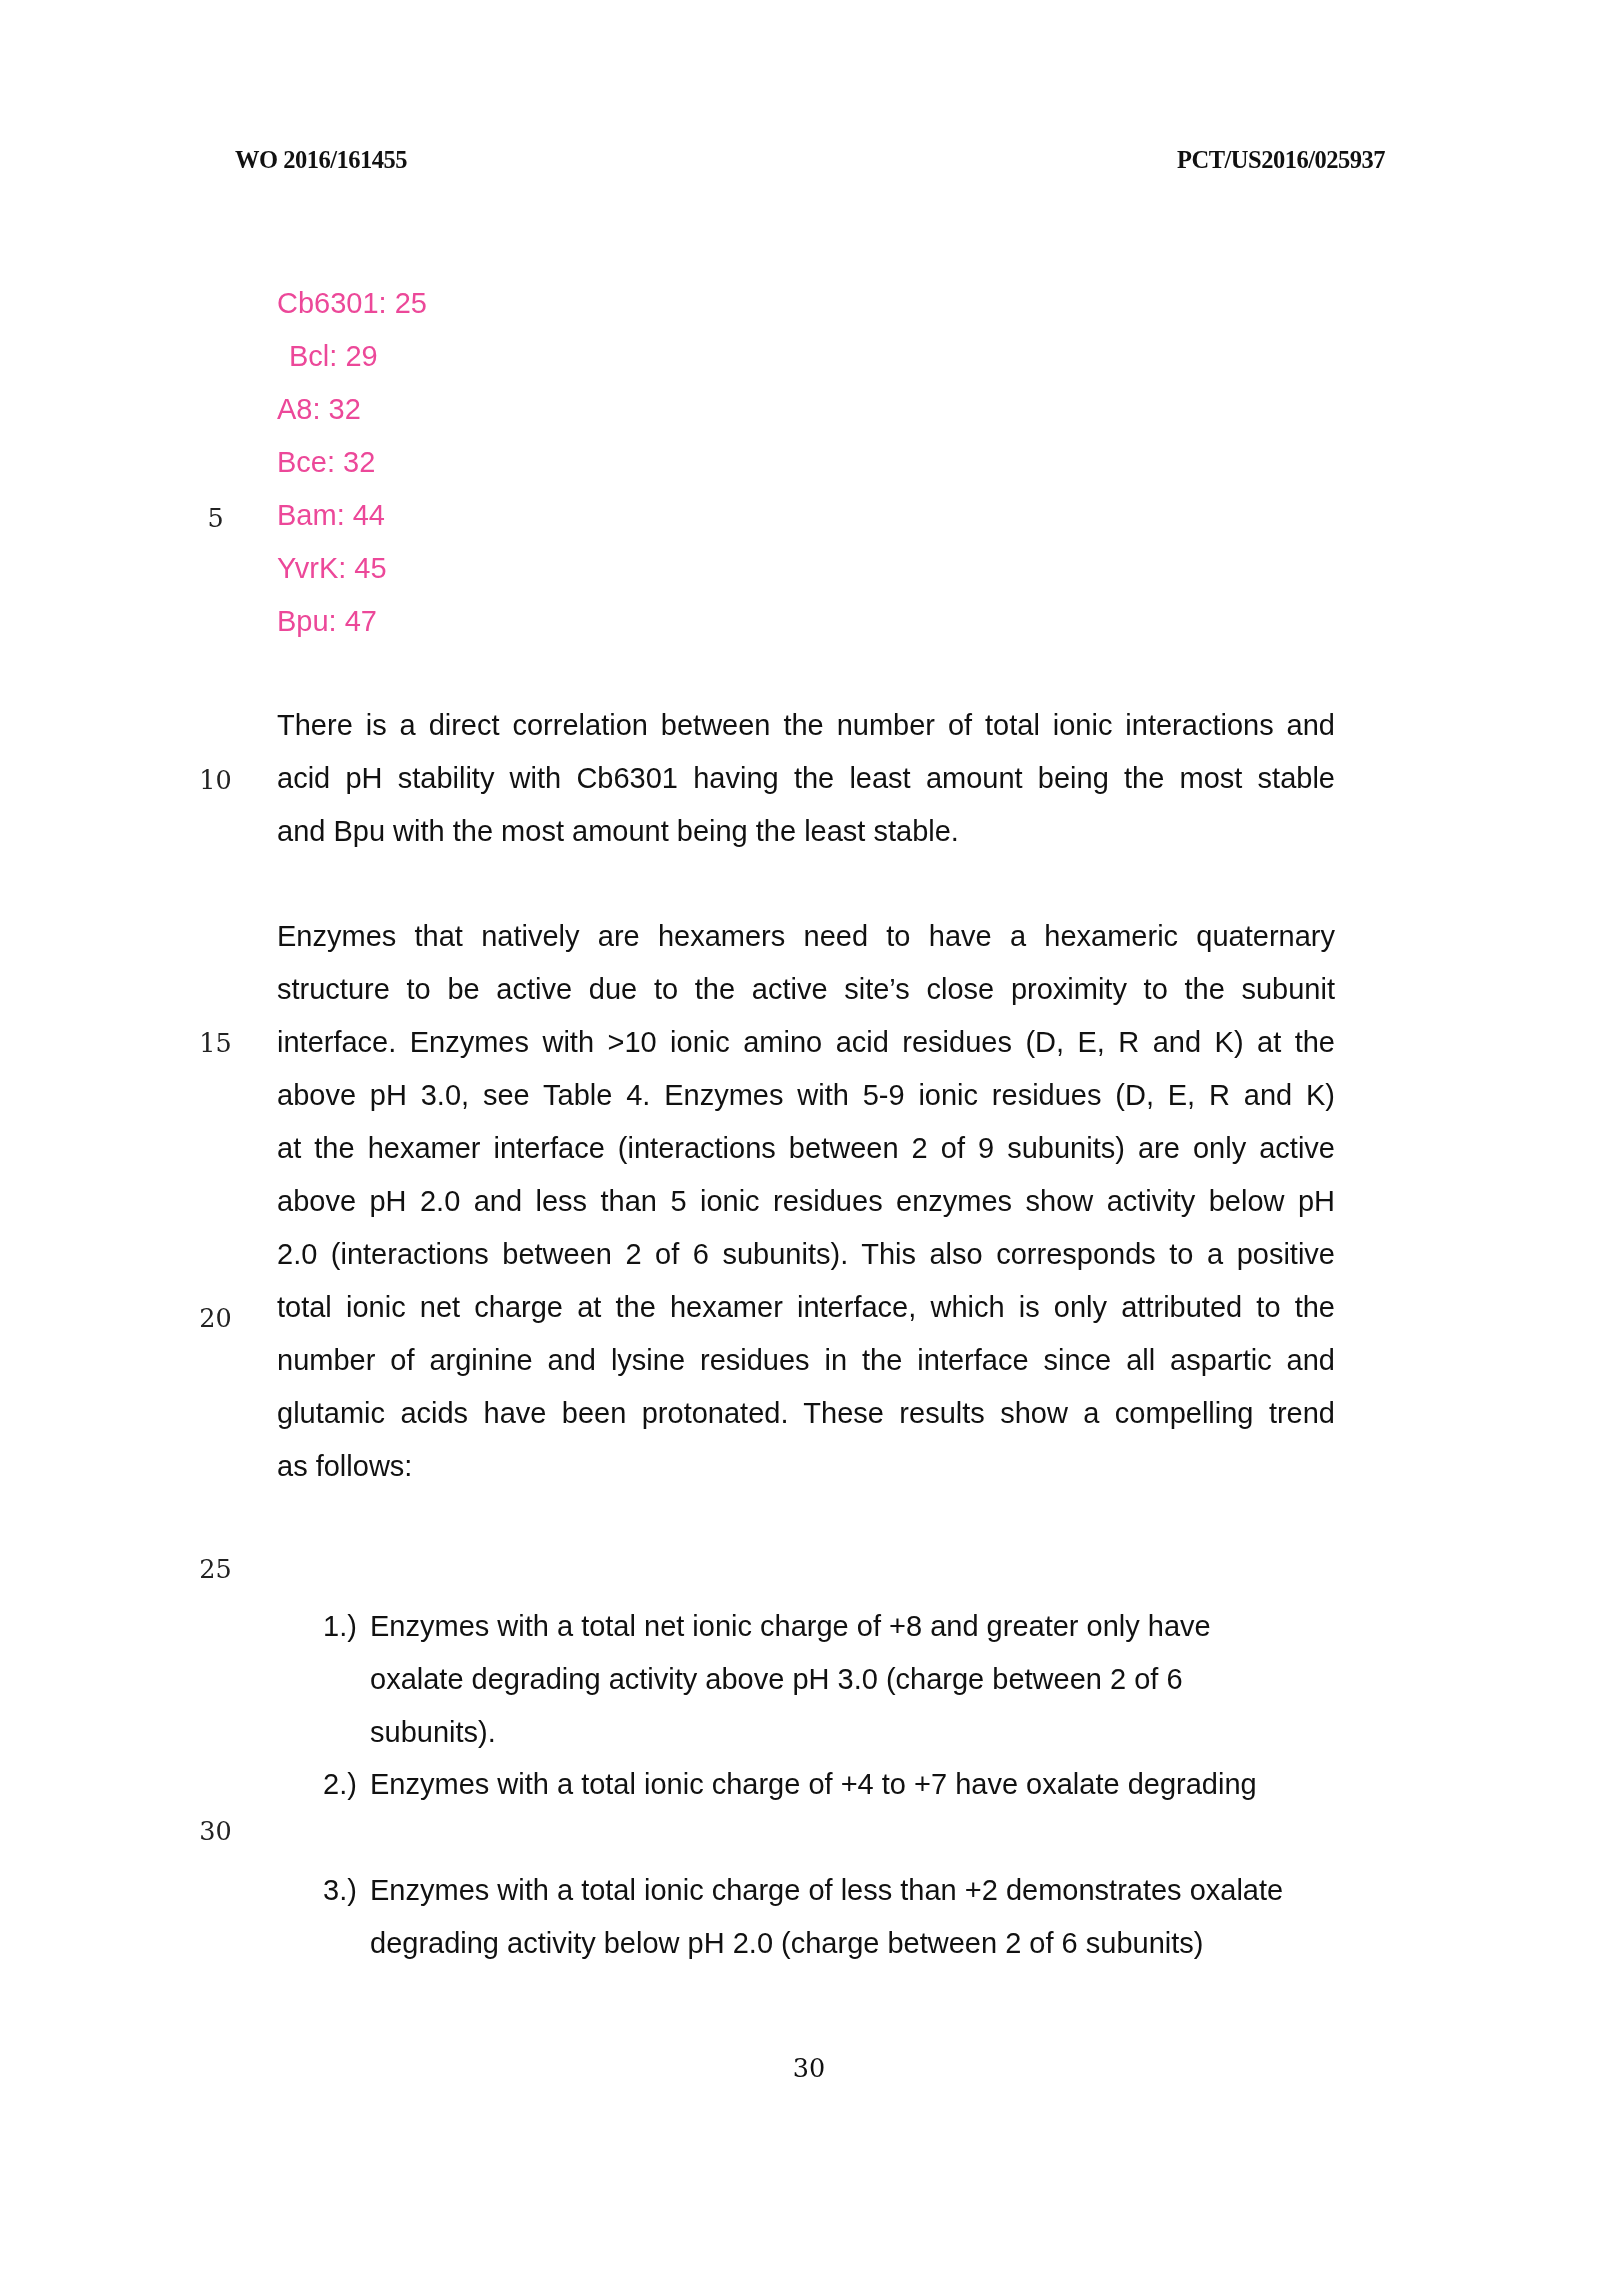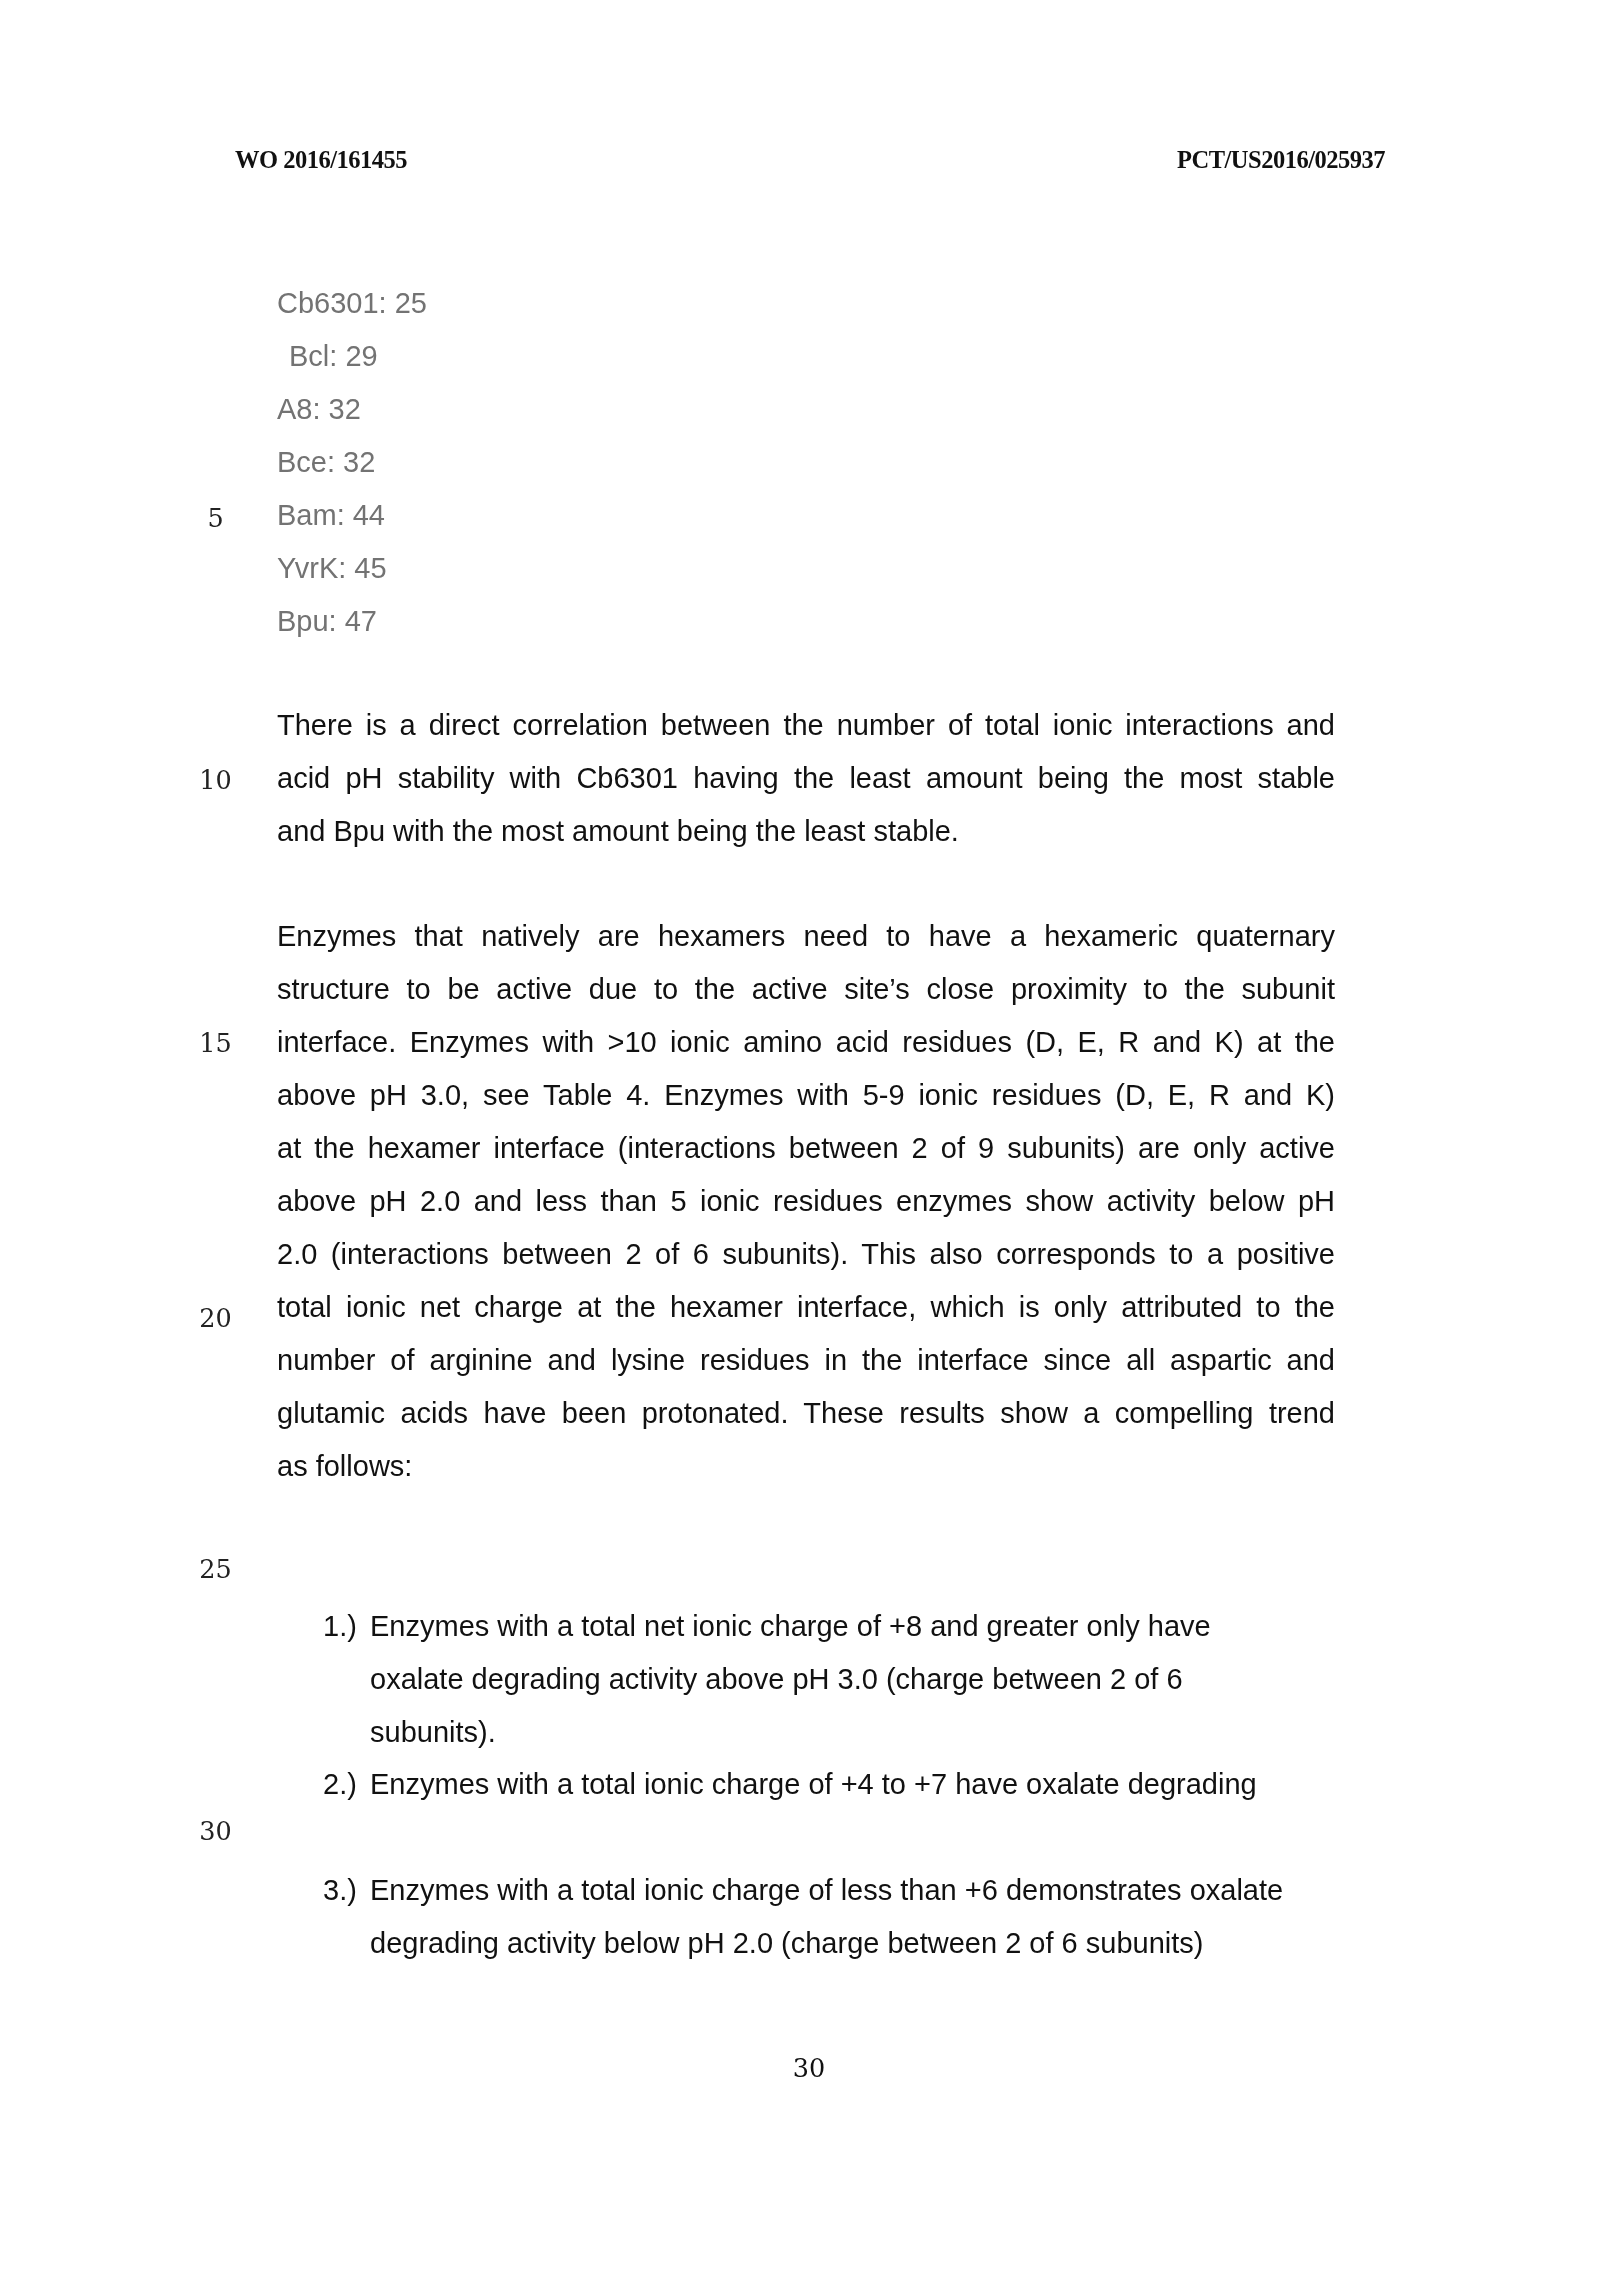--- a/index.html
+++ b/index.html
@@ -1,21 +1,21 @@
 <!DOCTYPE html>
 <html><head>
 <meta charset="utf-8">
 <style>
   html, body { margin: 0; padding: 0; background: #ffffff; }
   body { width: 1618px; height: 2287px; position: relative; overflow: hidden; color: #111; }
   .hdr { position: absolute; top: 110px; font-family: "Liberation Serif", serif; font-weight: bold; font-size: 24.5px; letter-spacing: -0.5px; margin-top: 36px; }
   #hdr-left { left: 235px; }
   #hdr-right { right: 233px; }
   .ln { position: absolute; left: 196px; width: 39px; text-align: center; font-family: "DejaVu Serif", serif; font-size: 25.5px; color: #222; }
-  .t { position: absolute; font-family: "Liberation Sans", sans-serif; font-size: 29px; line-height: 53px; color: #737373; white-space: nowrap; }
+  .t { position: absolute; font-family: "Liberation Sans", sans-serif; font-size: 29px; line-height: 53px; color: #ec4899; white-space: nowrap; }
   .body-block { position: absolute; left: 277px; width: 1058px; font-family: "Liberation Sans", sans-serif; font-size: 29px; line-height: 53px; color: #111; }
   .jl { display: block; text-align: justify; text-align-last: justify; height: 53px; white-space: nowrap; }
   .jl.last { text-align-last: left; }
   .list-item { position: absolute; left: 323px; width: 1039px; font-family: "Liberation Sans", sans-serif; font-size: 29px; line-height: 53px; color: #111; }
   .list-item .num { position: absolute; left: 0; top: 0; }
   .list-item .txt { position: absolute; left: 47px; top: 0; white-space: nowrap; }
   .list-item .txt span { display: block; }
   #page-number { position: absolute; top: 2053px; left: 0; width: 1618px; text-align: center; font-family: "DejaVu Serif", serif; font-size: 25.5px; color: #111; }
 </style>
 </head>
@@ -72,20 +72,20 @@
   </div>
   <div class="list-item" style="top:1758px;">
     <span class="num">2.)</span>
     <div class="txt">
       <span>Enzymes with a total ionic charge of +4 to +7 have oxalate degrading</span>
     </div>
   </div>
   <div class="list-item" style="top:1864px;">
     <span class="num">3.)</span>
     <div class="txt">
-      <span>Enzymes with a total ionic charge of less than +6 demonstrates oxalate</span>
+      <span>Enzymes with a total ionic charge of less than +2 demonstrates oxalate</span>
       <span>degrading activity below pH 2.0 (charge between 2 of 6 subunits)</span>
     </div>
   </div>
 </div>
 
 <div id="page-number">30</div>
 
 
 </body></html>

